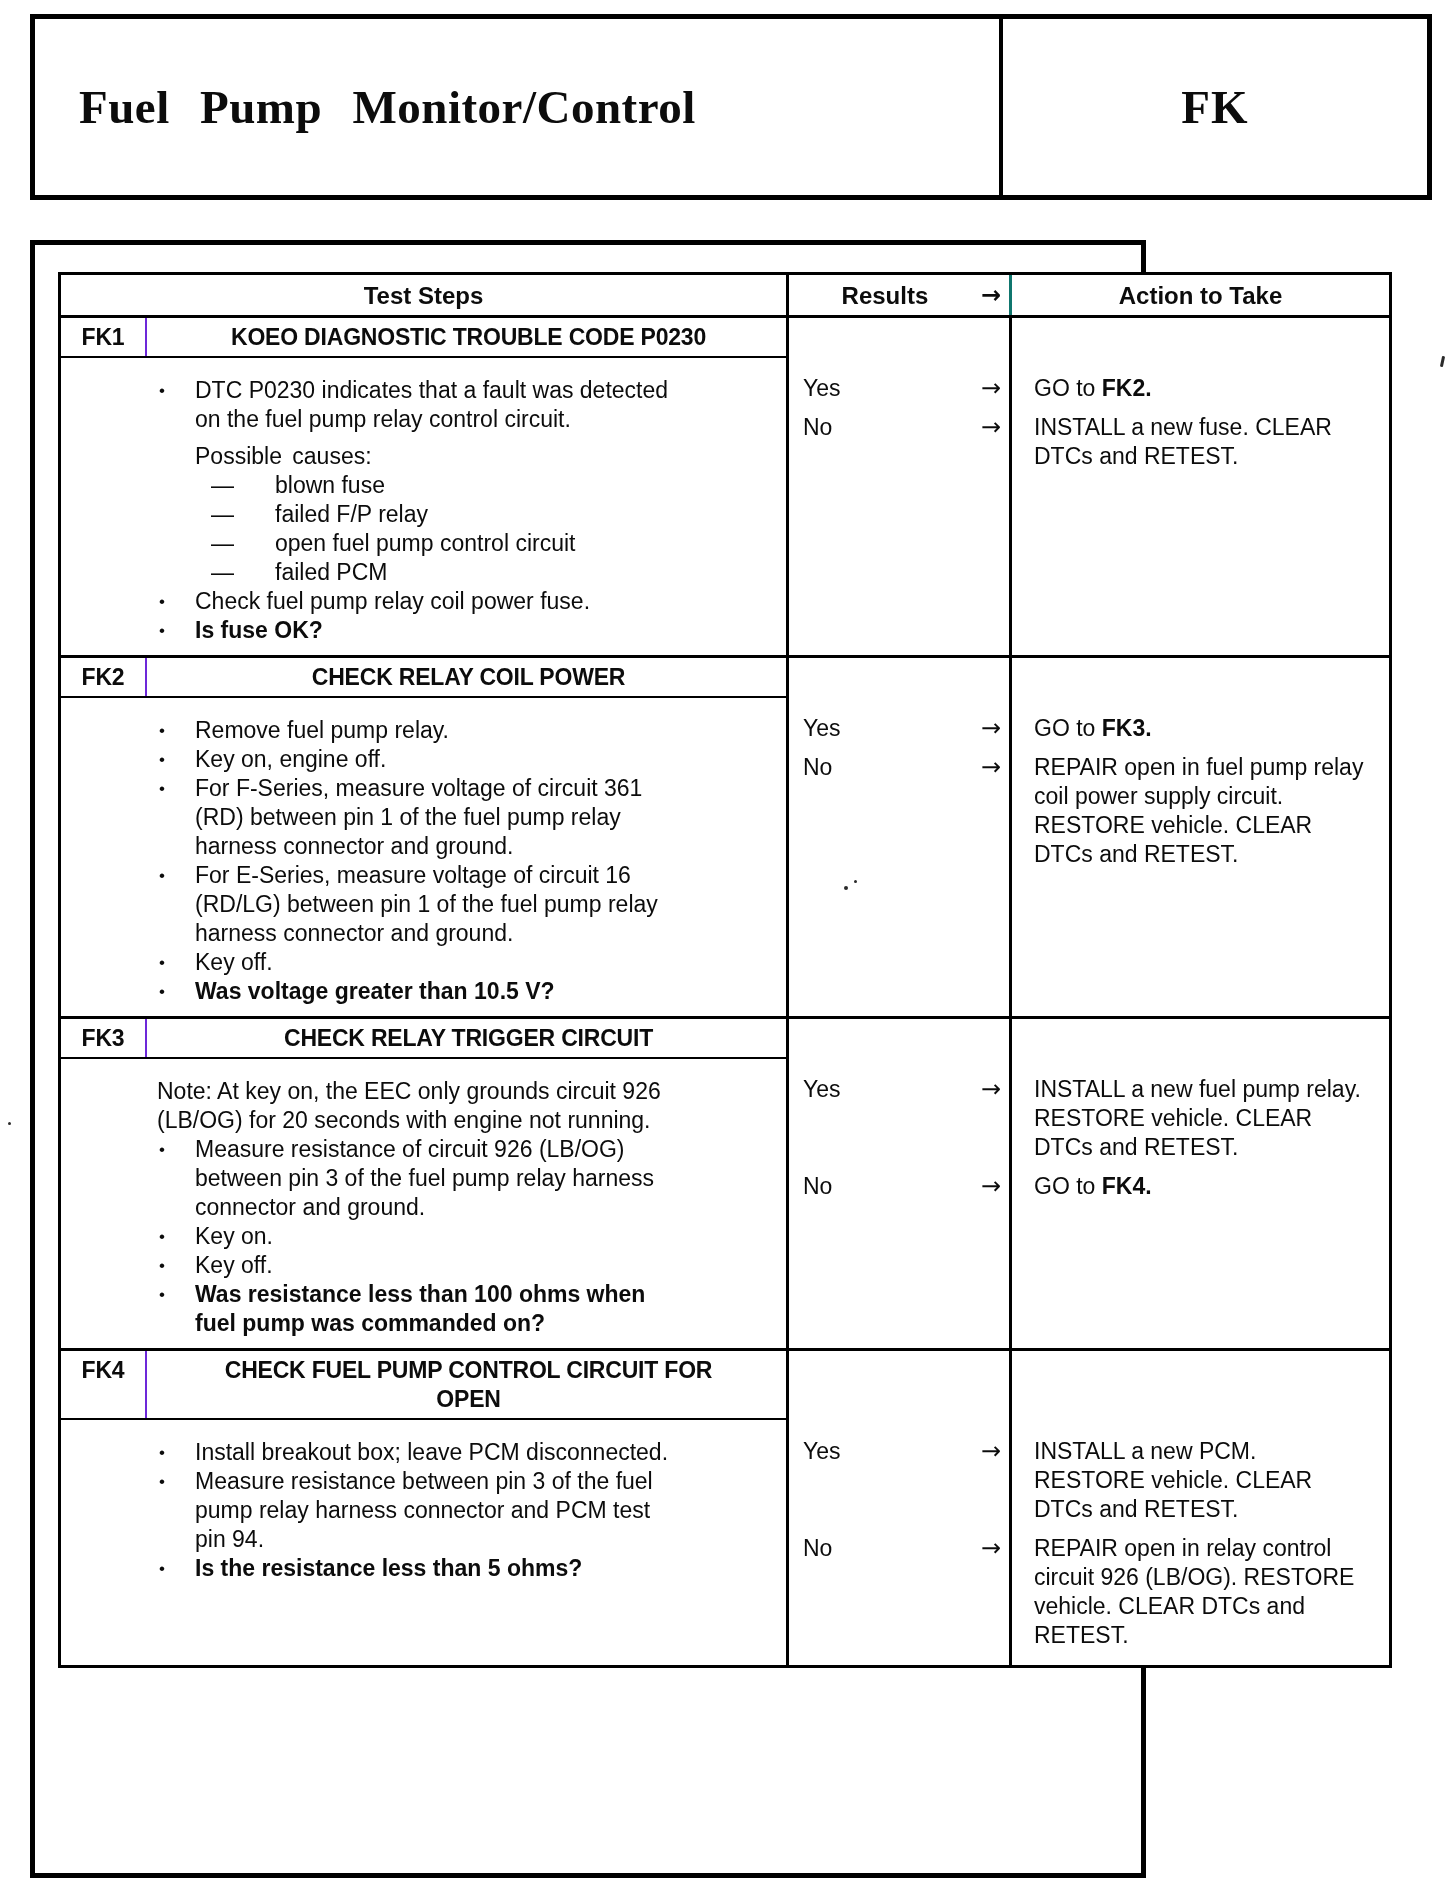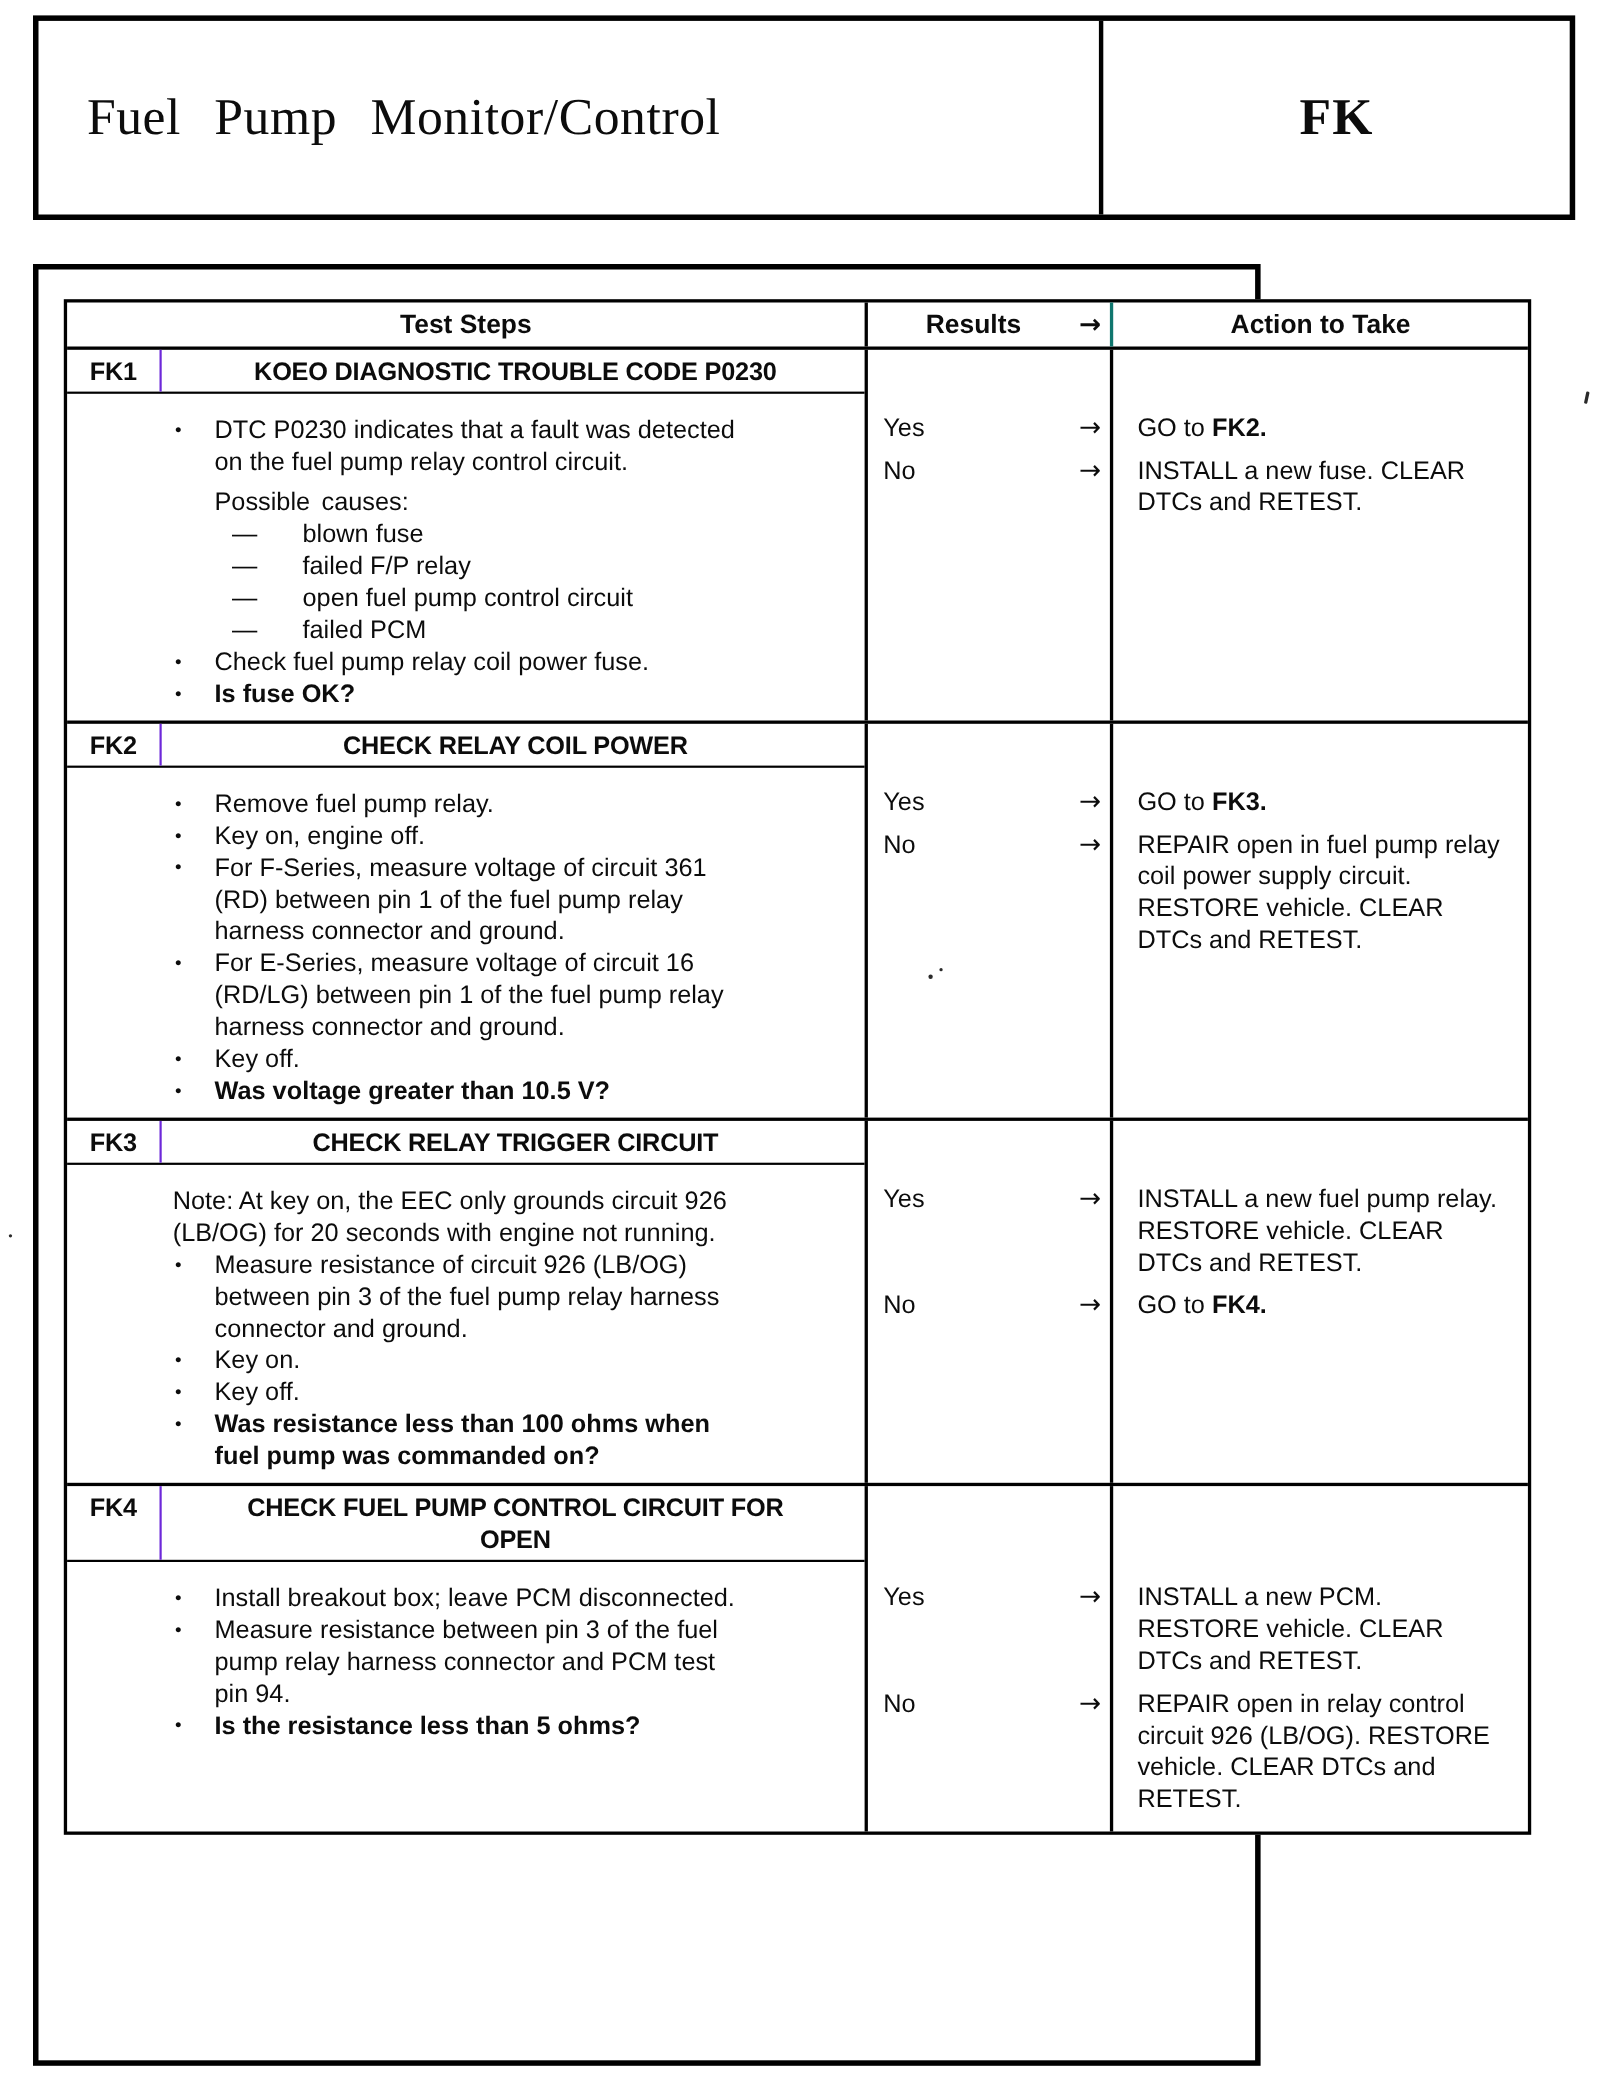--- a/index.html
+++ b/index.html
@@ -11,21 +11,21 @@
   
   .hdr-box{
     position:absolute;left:30px;top:14px;width:1402px;height:186px;
     border:5px solid #000;box-sizing:border-box;display:flex;background:#fff;
   }
   .hdr-left{
     width:968px;box-sizing:border-box;border-right:4px solid #000;
     display:flex;align-items:center;padding-left:44px;
   }
   .hdr-title{
-    font-family:"Liberation Serif",serif;font-weight:normal;font-size:47px;
+    font-family:"Liberation Serif",serif;font-weight:bold;font-size:47px;
     word-spacing:18px;letter-spacing:0.5px;
   }
   .hdr-right{flex:1;display:flex;align-items:center;justify-content:center;}
   .hdr-code{font-family:"Liberation Serif",serif;font-weight:bold;font-size:47px;letter-spacing:1px;}
 
   
   .content-box{
     position:absolute;left:30px;top:240px;width:1116px;height:1638px;
     border:5px solid #000;box-sizing:border-box;background:#fff;
   }

